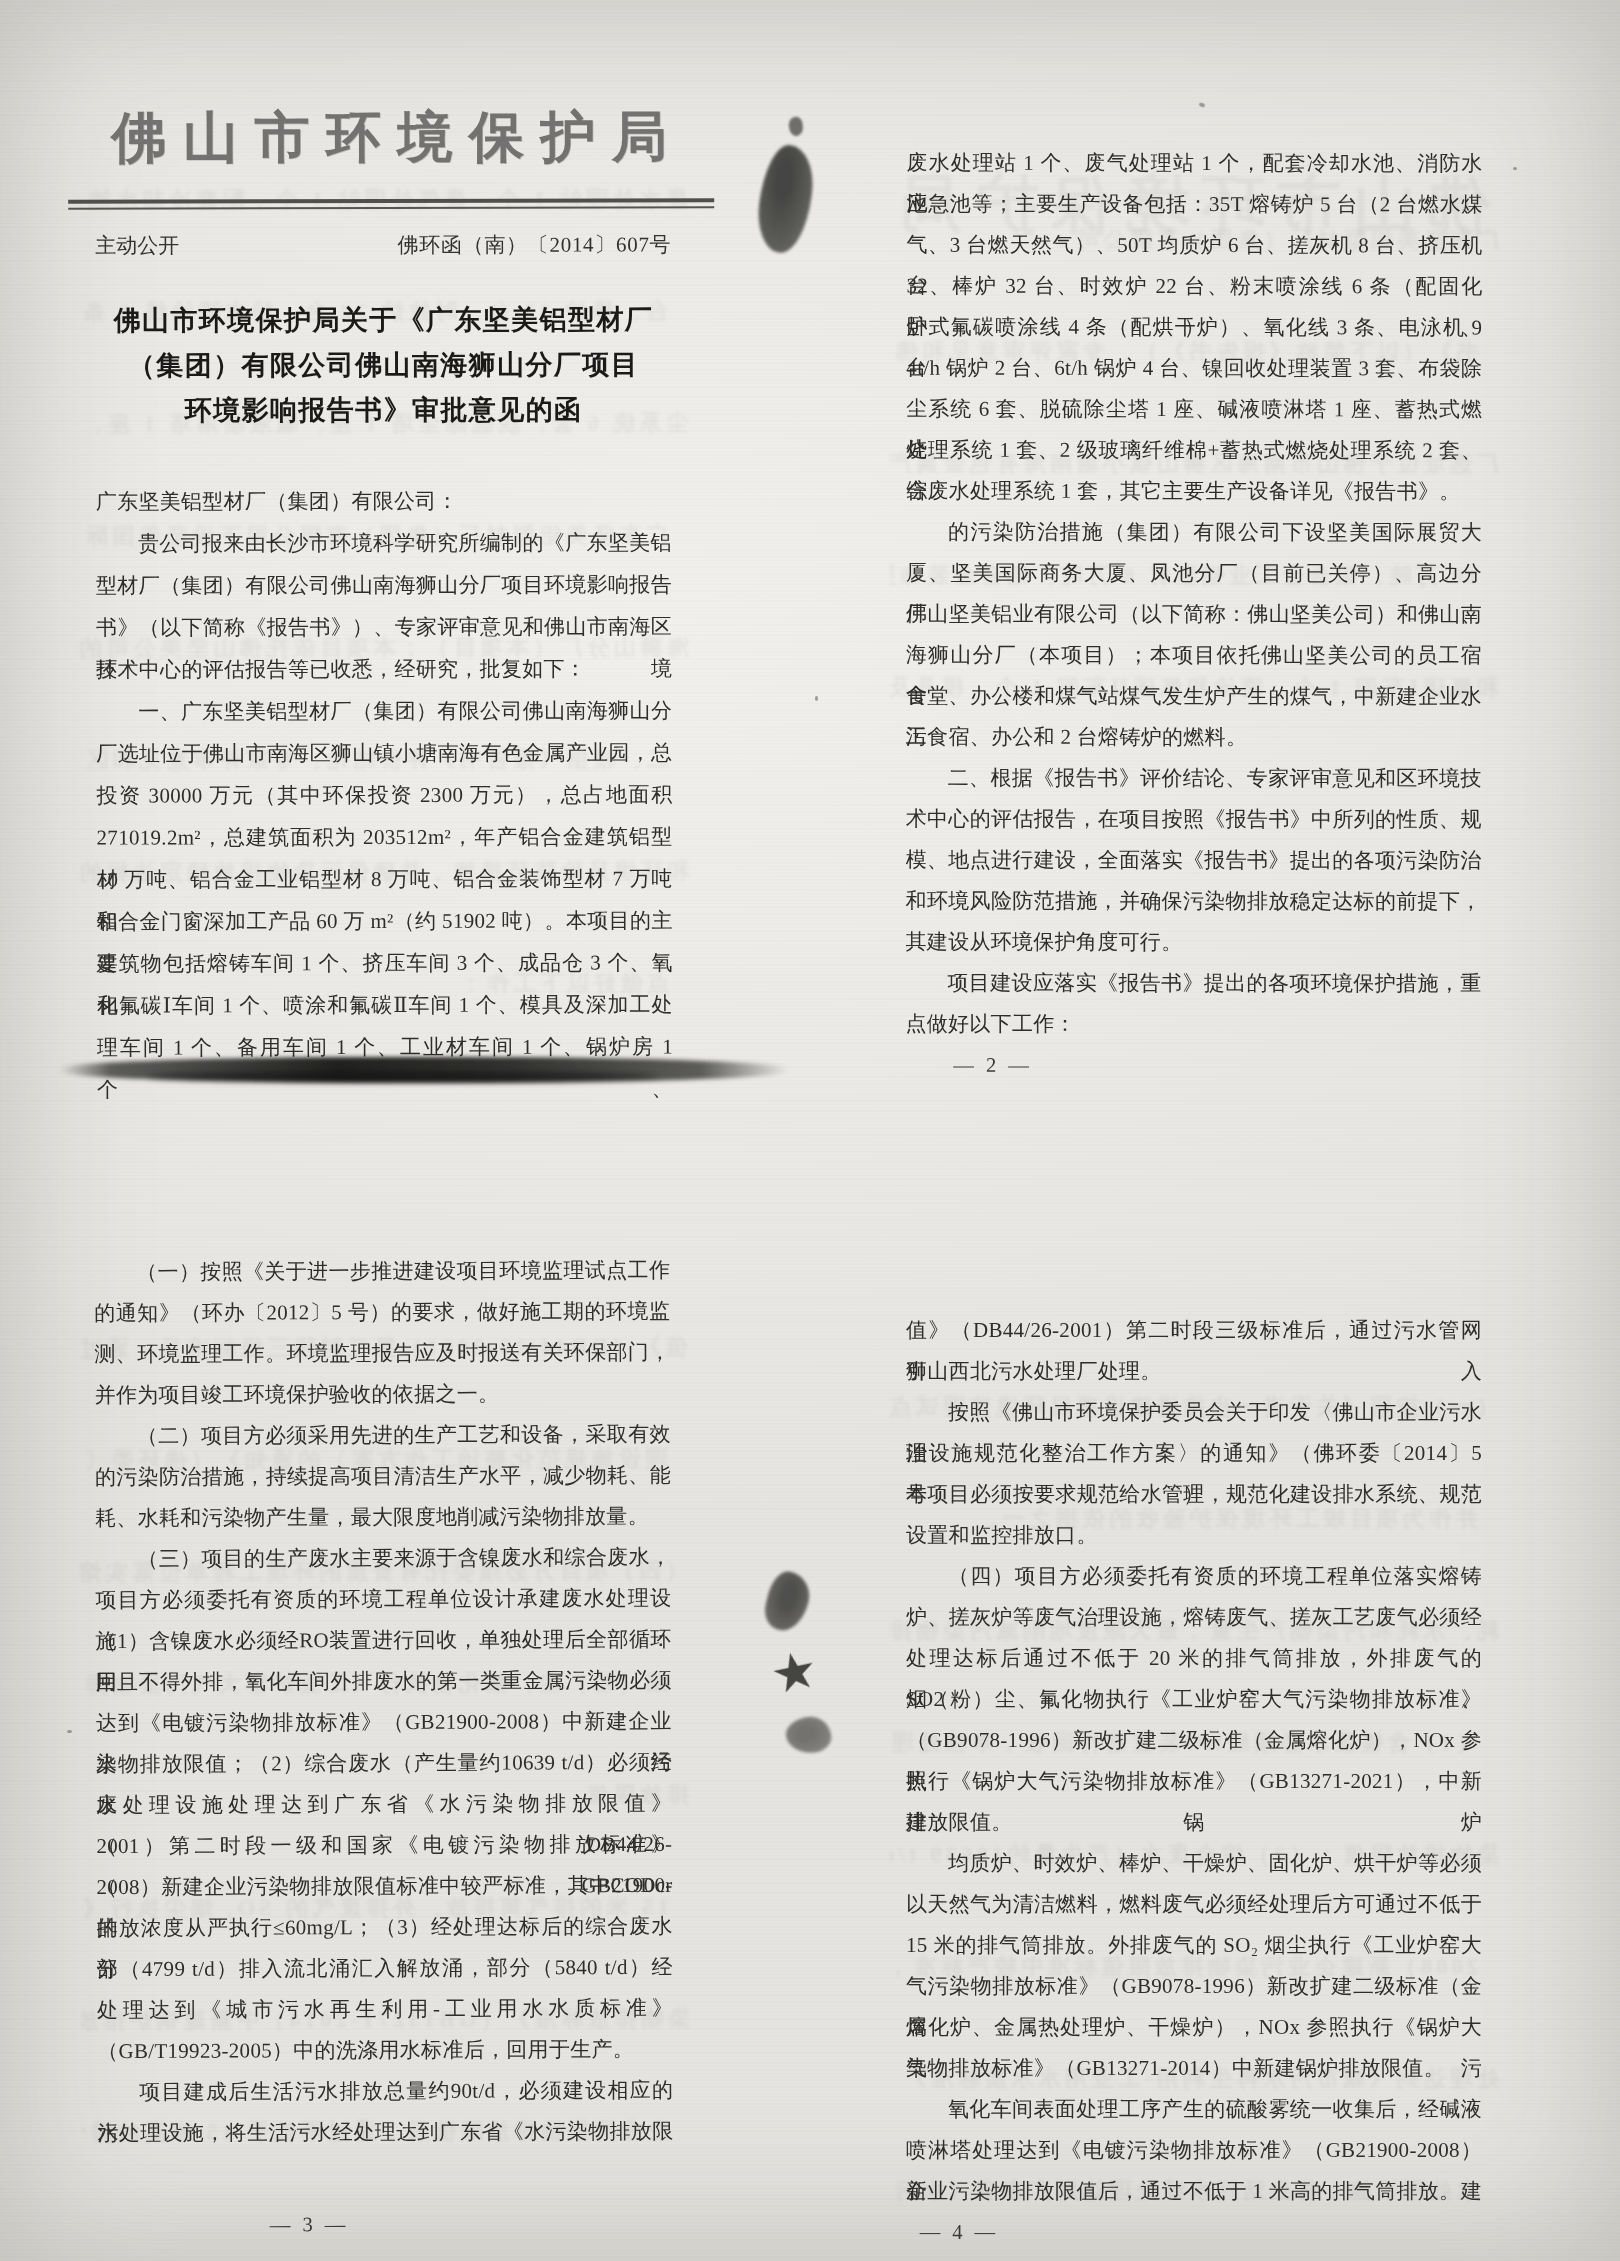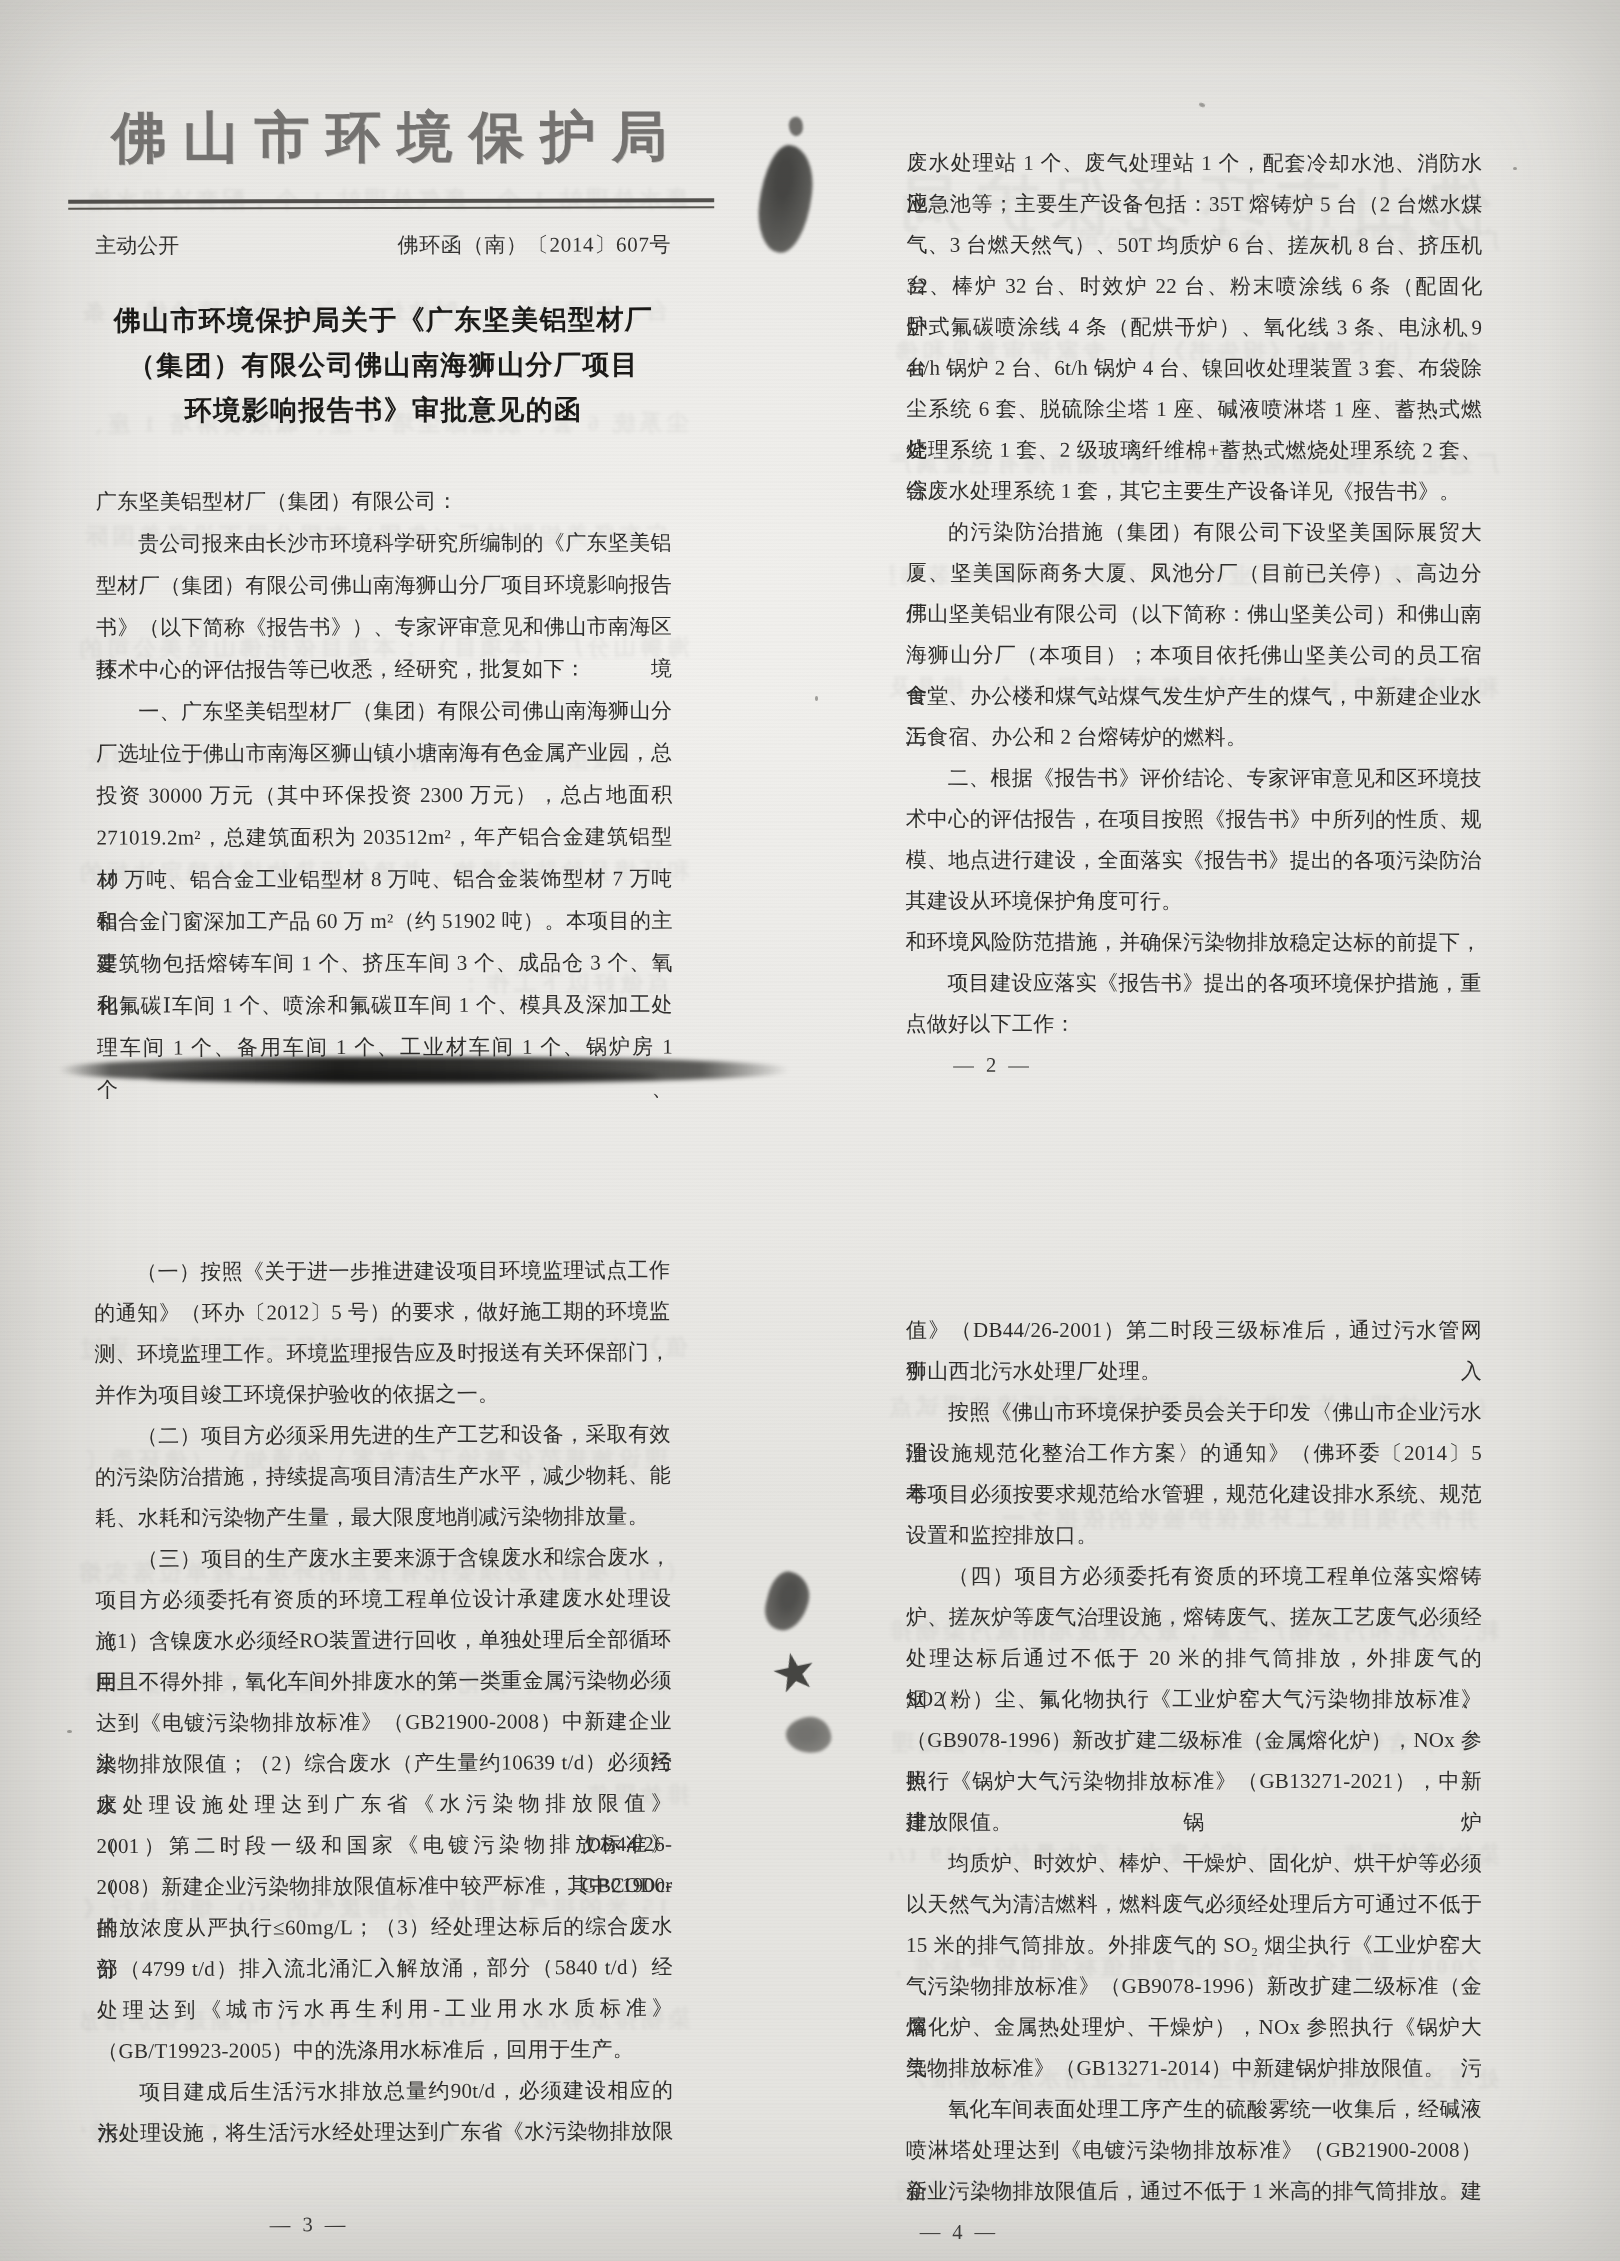--- a/index.html
+++ b/index.html
@@ -182,22 +182,22 @@
         <div class="bline">合废水处理系统 1 套，其它主要生产设备详见《报告书》。</div>
         <div class="bline ind j">的污染防治措施（集团）有限公司下设坚美国际展贸大</div>
         <div class="bline j">厦、坚美国际商务大厦、凤池分厂（目前已关停）、高边分厂、</div>
         <div class="bline j">佛山坚美铝业有限公司（以下简称：佛山坚美公司）和佛山南</div>
         <div class="bline j">海狮山分厂（本项目）；本项目依托佛山坚美公司的员工宿舍、</div>
         <div class="bline j">食堂、办公楼和煤气站煤气发生炉产生的煤气，中新建企业水污</div>
         <div class="bline">工食宿、办公和 2 台熔铸炉的燃料。</div>
         <div class="bline ind j">二、根据《报告书》评价结论、专家评审意见和区环境技</div>
         <div class="bline j">术中心的评估报告，在项目按照《报告书》中所列的性质、规</div>
         <div class="bline j">模、地点进行建设，全面落实《报告书》提出的各项污染防治</div>
+        <div class="bline j">和环境风险防范措施，并确保污染物排放稳定达标的前提下，</div>
         <div class="bline">其建设从环境保护角度可行。</div>
-        <div class="bline j">和环境风险防范措施，并确保污染物排放稳定达标的前提下，</div>
         <div class="bline ind j">项目建设应落实《报告书》提出的各项环境保护措施，重</div>
         <div class="bline">点做好以下工作：</div>
       </div>
     <div class="pagenum">— 2 —</div>
   </div>
 
   <div class="page page-3">
     <div class="bleed">
         <div class="gline" style="margin-left: 0px;">值》（DB44/26-2001）第二时段三级标准后，通过污水管网引入</div>
         <div class="gline" style="margin-left: 20.6px;">理设施规范化整治工作方案〉的通知》（佛环委〔2014〕5 号）：</div>

